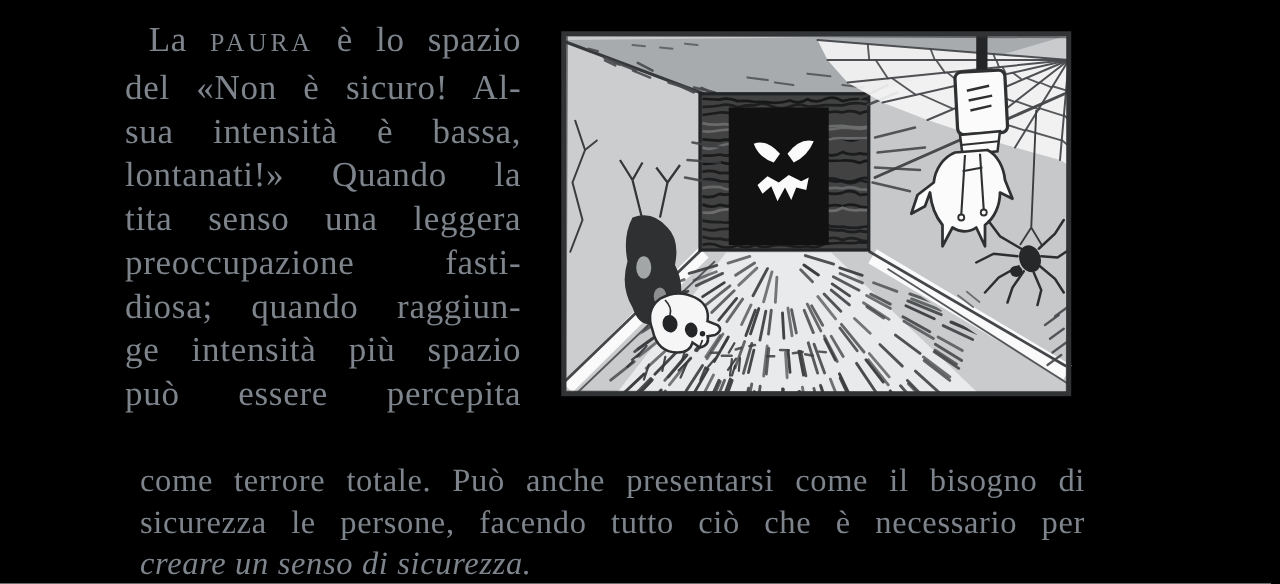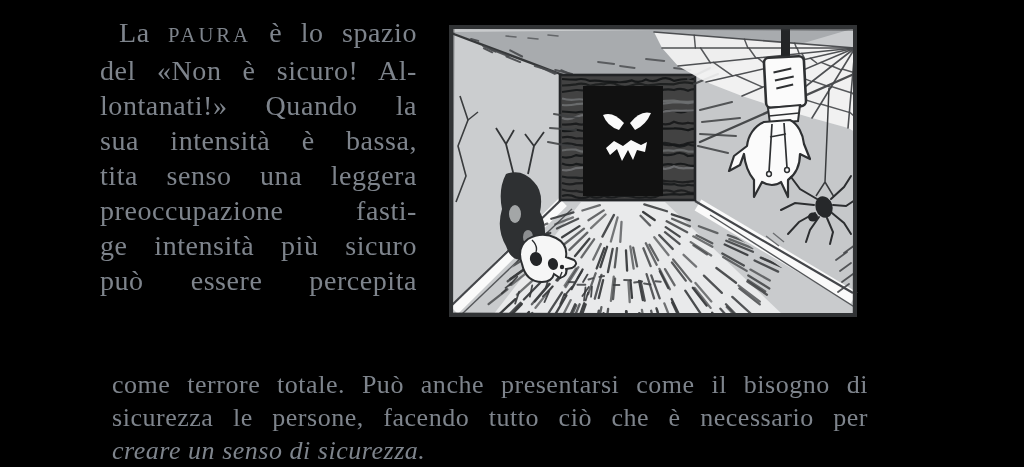--- a/index.html
+++ b/index.html
@@ -23,25 +23,26 @@
   .illustration{position:absolute;left:448px;top:24px;width:410px;height:294px;}
 </style>
 </head>
 <body>
 
 <div class="stage">
 
   <div class="col-narrow" style="color: rgb(126, 132, 140);">
       <div class="line indent"><span>La </span><span class="sc">PAURA</span><span> è lo spazio</span></div>
       <div class="line"><span>del «Non è sicuro! Al-</span></div>
+      <div class="line"><span>sua intensità è bassa,</span></div>
       <div class="line"><span>lontanati!» Quando la</span></div>
-      <div class="line"><span>sua intensità è bassa,</span></div>
       <div class="line"><span>tita senso una leggera</span></div>
       <div class="line"><span>preoccupazione fasti-</span></div>
-      <div class="line"><span>ge intensità più sicuro</span></div>
+      <div class="line"><span>diosa; quando raggiun-</span></div>
+      <div class="line"><span>ge intensità più spazio</span></div>
       <div class="line"><span>può essere percepita</span></div>
     </div>
 
   <svg class="illustration" viewBox="0 0 410 294" xmlns="http://www.w3.org/2000/svg">
     <defs>
       <clipPath id="floorclip">
           <polygon points="112,178 238,178 402,291 30,291"></polygon>
         </clipPath>
       <clipPath id="frameclip">
         <path d="M112,51 H247 V176 H112 Z M135,62 H215 V172 H135 Z" fill-rule="evenodd"></path>

